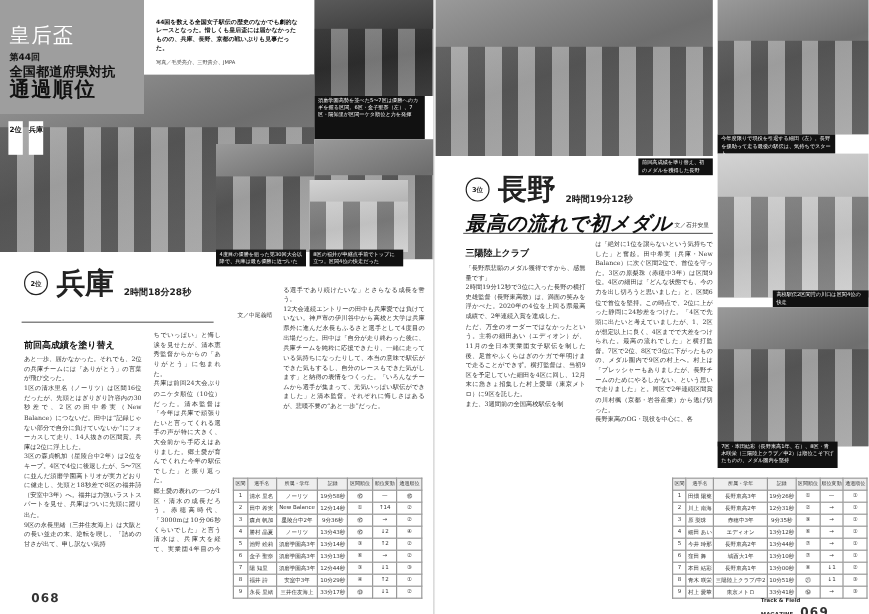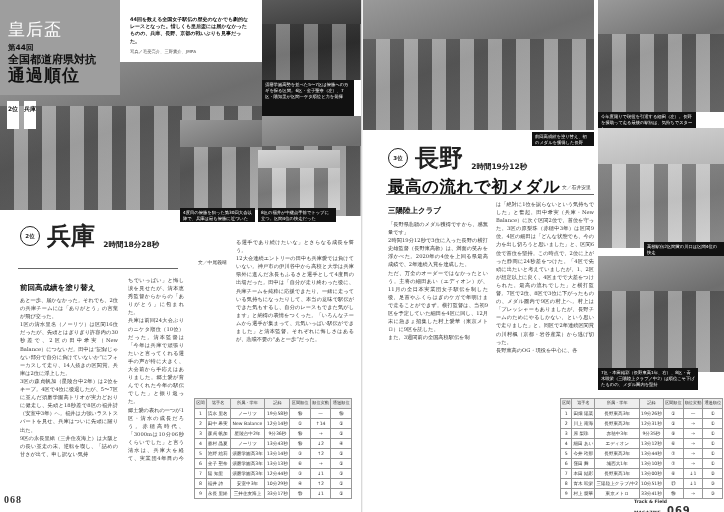--- a/index.html
+++ b/index.html
@@ -25,21 +25,21 @@
   .title1 { font-family: "DejaVu Sans", sans-serif; font-weight: bold; font-size: 11px; color: #111; line-height: 13px; }
   .title2 { font-family: "DejaVu Sans", sans-serif; font-weight: bold; font-size: 17px; color: #111; line-height: 19px; letter-spacing: 1px; }
   .lead-box { position: absolute; left: 120px; top: 0; width: 138px; height: 62px; background: #fff; padding: 16px 8px 0 10px; }
   .lead { font-family: "DejaVu Sans", sans-serif; font-size: 5px; line-height: 7.2px; color: #111; font-weight: bold; }
   .credit { font-family: "DejaVu Sans", sans-serif; font-size: 4.3px; color: #444; margin-top: 4px; }
 
   
   .place-badge { display: inline-flex; align-items: center; justify-content: center; width: 20px; height: 20px; border: 1px solid #222; border-radius: 50%; font-family: "DejaVu Sans", sans-serif; font-size: 5.5px; font-weight: bold; vertical-align: middle; }
   .pref { font-family: "DejaVu Serif", serif; font-size: 24px; font-weight: bold; vertical-align: middle; margin-left: 2px; }
   .ptime { font-family: "DejaVu Sans", sans-serif; font-size: 7.5px; font-weight: bold; vertical-align: -6px; margin-left: 3px; }
-  .headline { font-family: "DejaVu Sans", sans-serif; font-weight: bold; font-size: 16.5px; color: #111; margin-top: 2px; letter-spacing: .5px; }
+  .headline { font-family: "DejaVu Sans", sans-serif; font-weight: bold; font-size: 16.5px; color: #111; margin-top: 2px; letter-spacing: .5px; font-style: italic; }
   .rule { position: absolute; height: 1px; background: #666; }
   .byline { position: absolute; font-family: "DejaVu Sans", sans-serif; font-size: 4.8px; color: #333; }
   .sub { font-family: "DejaVu Sans", sans-serif; font-weight: bold; font-size: 7.5px; color: #111; }
   .col { position: absolute; font-size: 5.2px; line-height: 8.1px; color: #333; text-align: justify; overflow: hidden; }
 
   
   table.res { position: absolute; border-collapse: collapse; font-family: "DejaVu Sans", sans-serif; font-size: 4.6px; color: #333; }
   table.res th, table.res td { border: .6px solid #999; padding: 0 1px; height: 10px; text-align: center; white-space: nowrap; }
   table.res th { background: #eee; font-weight: normal; font-size: 4.2px; line-height: 4.6px; }
   table.res td.l { text-align: left; }
@@ -202,21 +202,21 @@
           <td class="l">永長 里緒</td>
           <td>三井住友海上</td>
           <td>33分17秒</td>
           <td>⑬</td>
           <td>↓1</td>
           <td>②</td>
         </tr>
     </tbody>
   </table>
 
-  <div class="folio" style="left:4px;top:494px;font-family:Liberation Serif, serif;">068</div>
+  <div class="folio" style="left:26px;top:494px;">068</div>
 </div>
 
 <div class="page right">
 
   <div class="photo" style="left:0;top:0;width:232px;height:130px;">
       <div class="figs"></div>
     </div>
   <div class="caption" style="left:170px;top:132px;width:62px;height:14px;">前回高成績を塗り替え、初のメダルを獲得した長野</div>
 
   <div class="photo" style="left:236px;top:0;width:126px;height:112px;">

